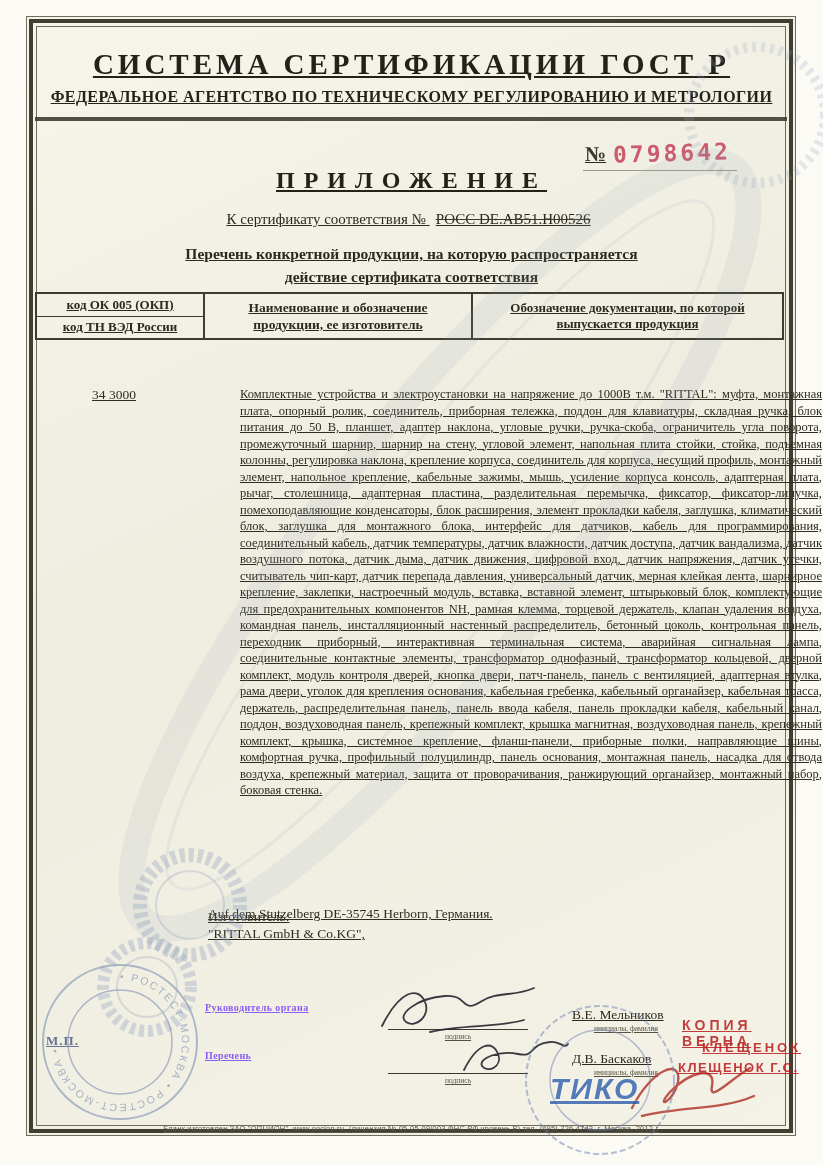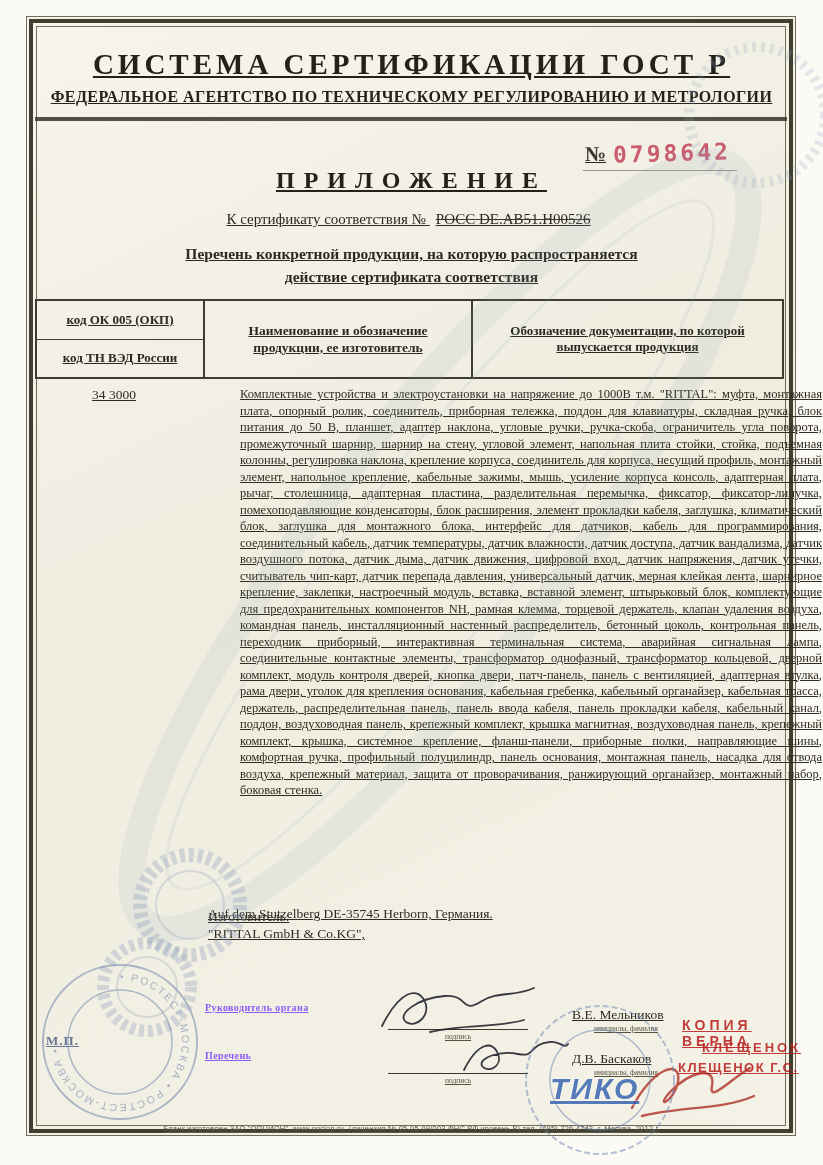--- a/index.html
+++ b/index.html
@@ -27,21 +27,21 @@
     font-weight:bold;color:#c85065;letter-spacing:3px;transform:rotate(-1.6deg);opacity:.92;}
 
   .doc-title{top:167px;font-size:24px;font-weight:bold;letter-spacing:9px;color:#23211a;}
 
   .cert-line{top:211px;font-size:15px;color:#2c2a1f;}
   .cert-line .strike{text-decoration:line-through;text-decoration-color:#3a382c;padding:0 6px;}
 
   .purpose1{top:245px;font-size:15.5px;font-weight:bold;}
   .purpose2{top:268px;font-size:15.5px;font-weight:bold;}
 
-  .ptable{left:35px;top:299px;width:749px;height:80px;display:flex;border:2px solid #3c3c30;box-sizing:border-box;}
+  .ptable{left:35px;top:292px;width:749px;height:48px;display:flex;border:2px solid #3c3c30;box-sizing:border-box;}
   .t-col{display:flex;align-items:center;justify-content:center;text-align:center;font-weight:bold;box-sizing:border-box;}
   .t-col1{flex-direction:column;width:168px;border-right:2px solid #3c3c30;font-size:13px;}
   .t-c1-top,.t-c1-bot{flex:1;display:flex;align-items:center;justify-content:center;width:100%;box-sizing:border-box;}
   .t-c1-top{border-bottom:1.5px solid #3c3c30;}
   .t-col2{width:268px;border-right:2px solid #3c3c30;font-size:13.5px;padding:0 10px;line-height:17px;}
   .t-col3{flex:1;font-size:13px;padding:0 28px;line-height:16px;}
 
   .okp-code{left:58px;top:387px;width:112px;text-align:center;font-size:13.5px;color:#2e2b20;}
   .product-desc{left:208px;top:386px;width:582px;font-size:12.5px;line-height:16.5px;
     text-align:justify;color:#2f2c21;margin-left:32px;}

